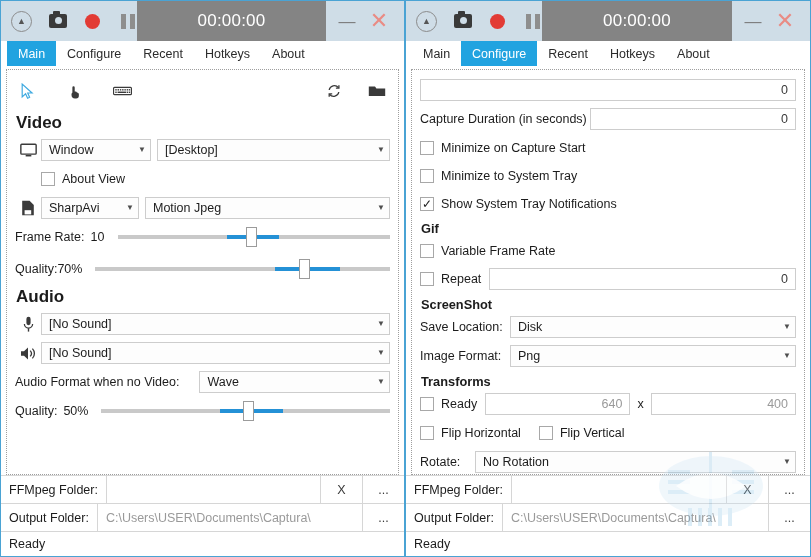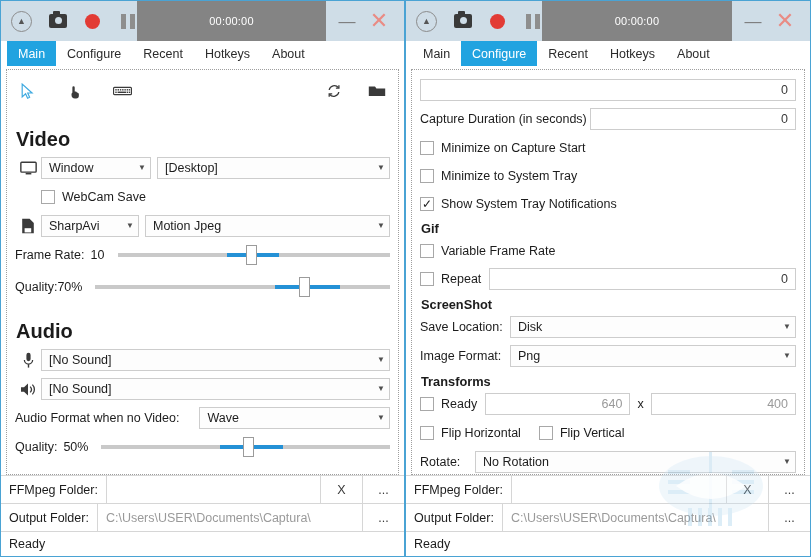--- a/index.html
+++ b/index.html
@@ -48,21 +48,21 @@
     width: 136px;
   }
   .tb-mid {
     flex: 1;
     height: 100%;
     background: #848484;
     display: flex;
     align-items: center;
     justify-content: center;
     color: #ffffff;
-    font-size: 11px;
+    font-size: 17px;
     letter-spacing: 0.2px;
   }
   .tb-right {
     height: 100%;
     display: flex;
     align-items: center;
     gap: 6px;
     padding: 0 12px 0 8px;
     background: #cfdde7;
   }
@@ -175,24 +175,24 @@
     align-items: center;
     height: 30px;
     padding: 0 4px;
   }
   .strip .spacer { flex: 1; }
   .strip-icon { margin-right: 30px; display:flex; align-items:center; }
   .strip-icon.r { margin-right: 0; margin-left: 26px; }
 
   
   .section-h {
-    font-size: 20px;
+    font-size: 17px;
     font-weight: bold;
     color: #1b1b1b;
-    margin: 22px 0 6px 1px;
+    margin: 7px 0 6px 1px;
   }
   .section-h.sm {
     font-size: 12.8px;
     margin: 6px 0 4px 1px;
   }
 
   
   .row {
     display: flex;
     align-items: center;
@@ -438,21 +438,21 @@
         </div>
         <div class="combo" style="flex:1; margin-left:6px">
           <span>[Desktop]</span>
           <span class="caret">▼</span>
         </div>
       </div>
 
       <div class="row">
         <span style="width:26px"></span>
         <span class="cb"></span>
-        <span class="lbl">WebCam Save</span>
+        <span class="lbl">About View</span>
       </div>
 
       <div class="row">
         <span class="ic" style="width:26px">
           <svg width="14" height="16" viewBox="0 0 14 16">
               <path d="M1.2 0.8 L8.6 0.8 L12.8 5 L12.8 15.2 L1.2 15.2 Z" fill="#3a3a3a"></path>
               <rect x="3.6" y="10.2" width="6.6" height="4.2" fill="#ffffff"></rect>
             </svg>
         </span>
         <div class="combo" style="width:98px">

